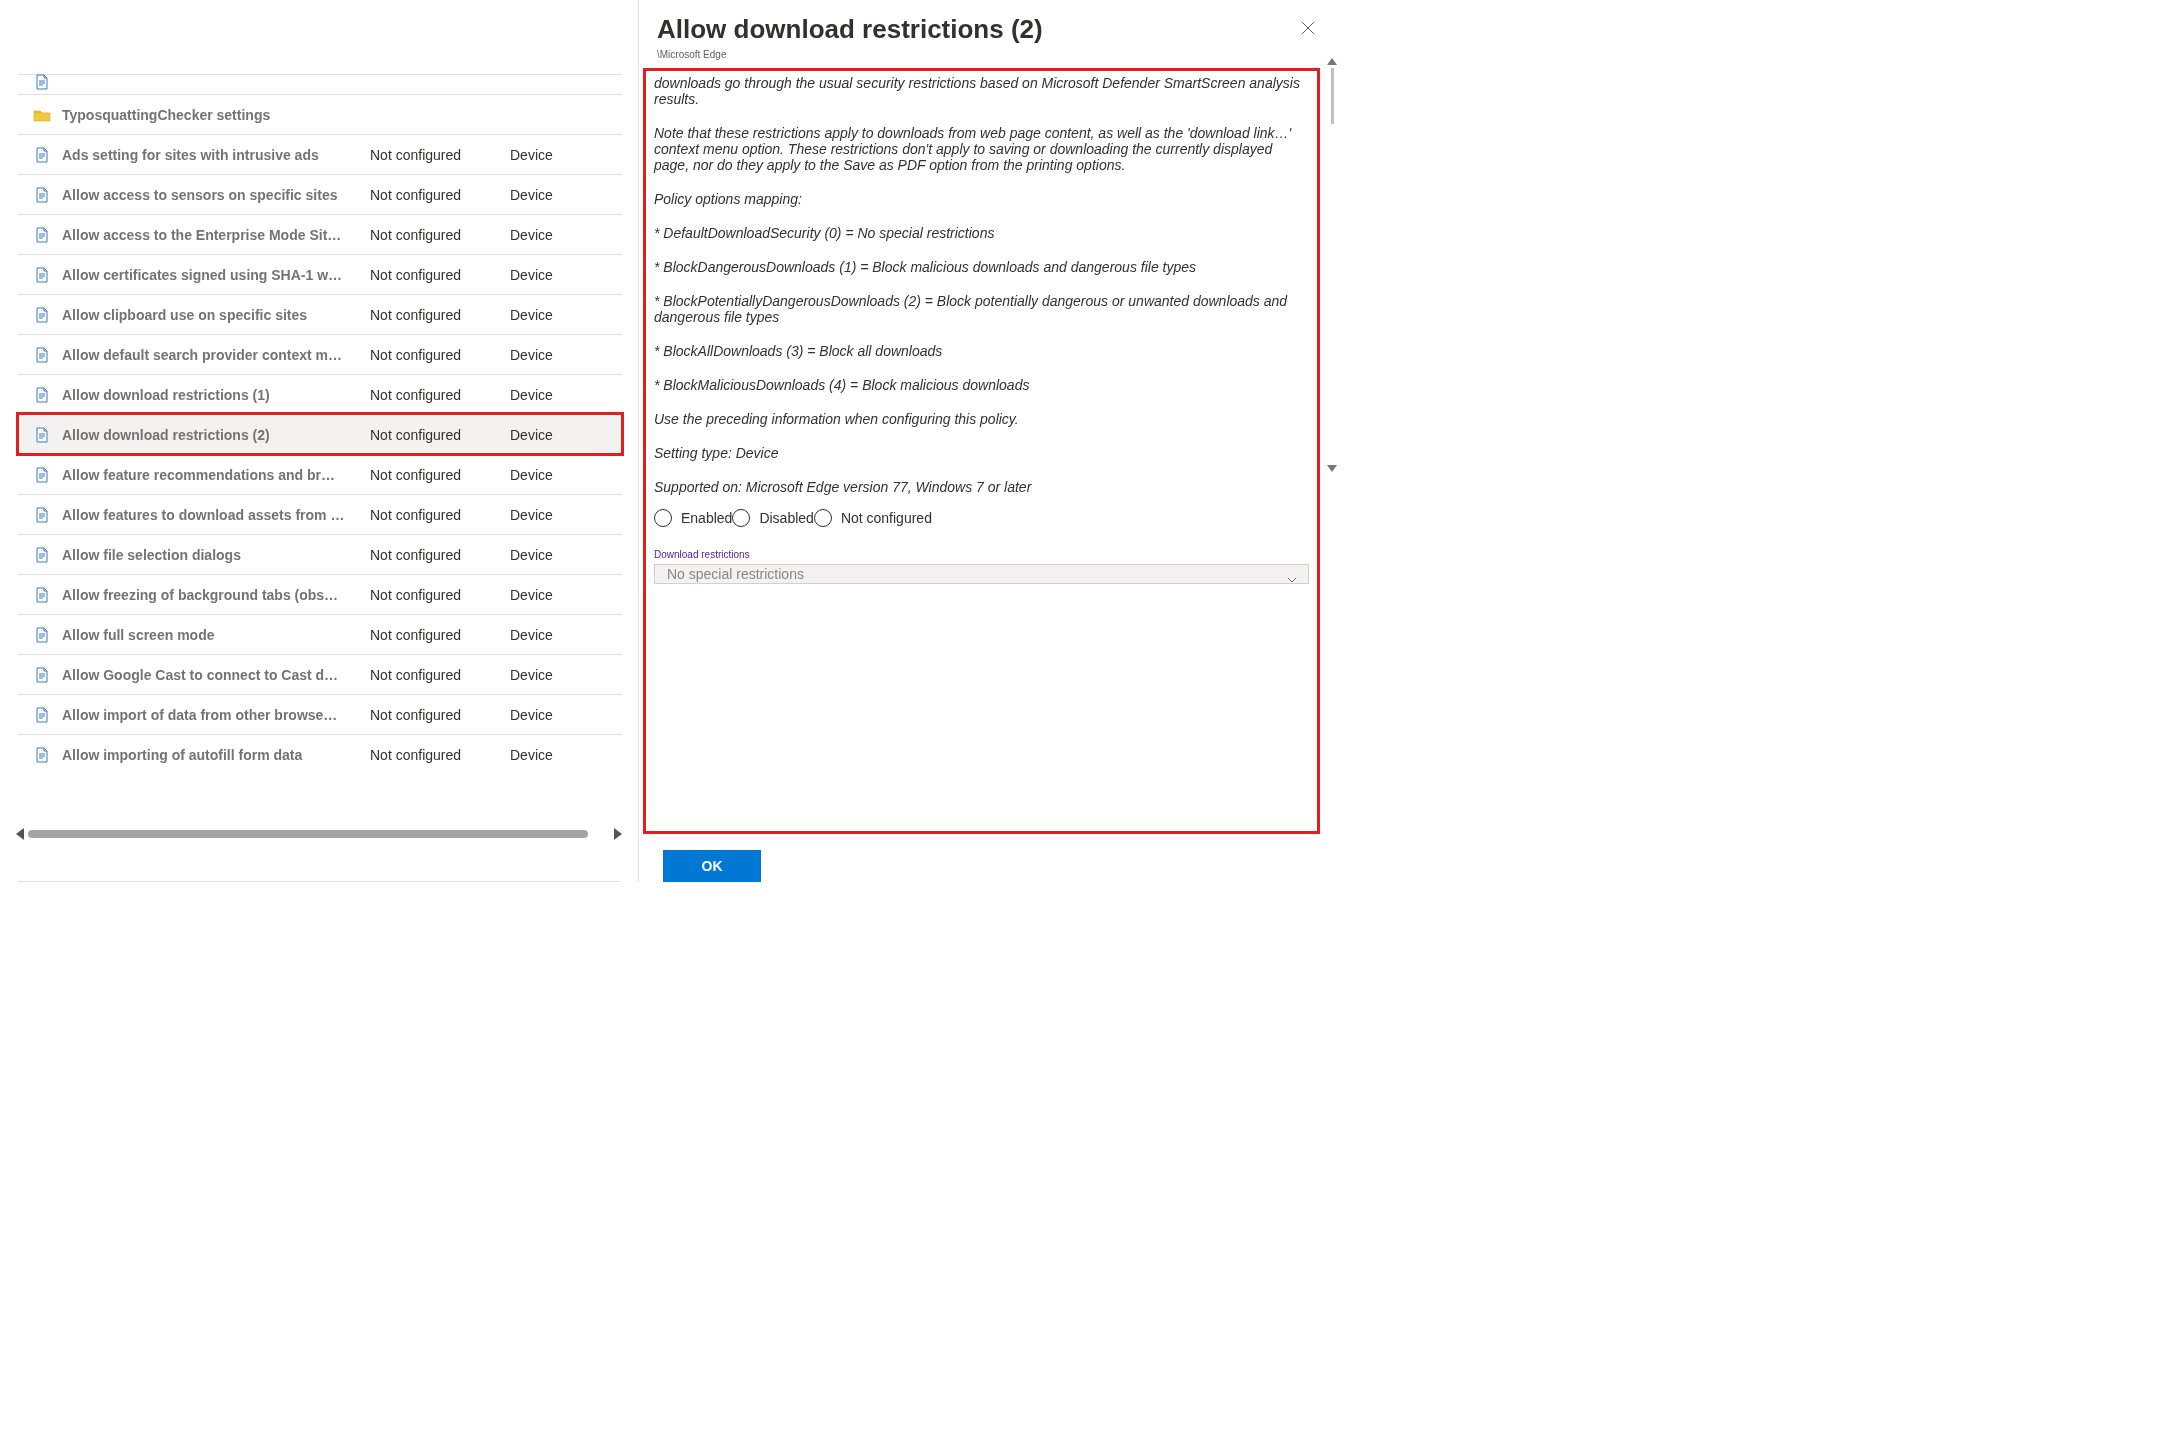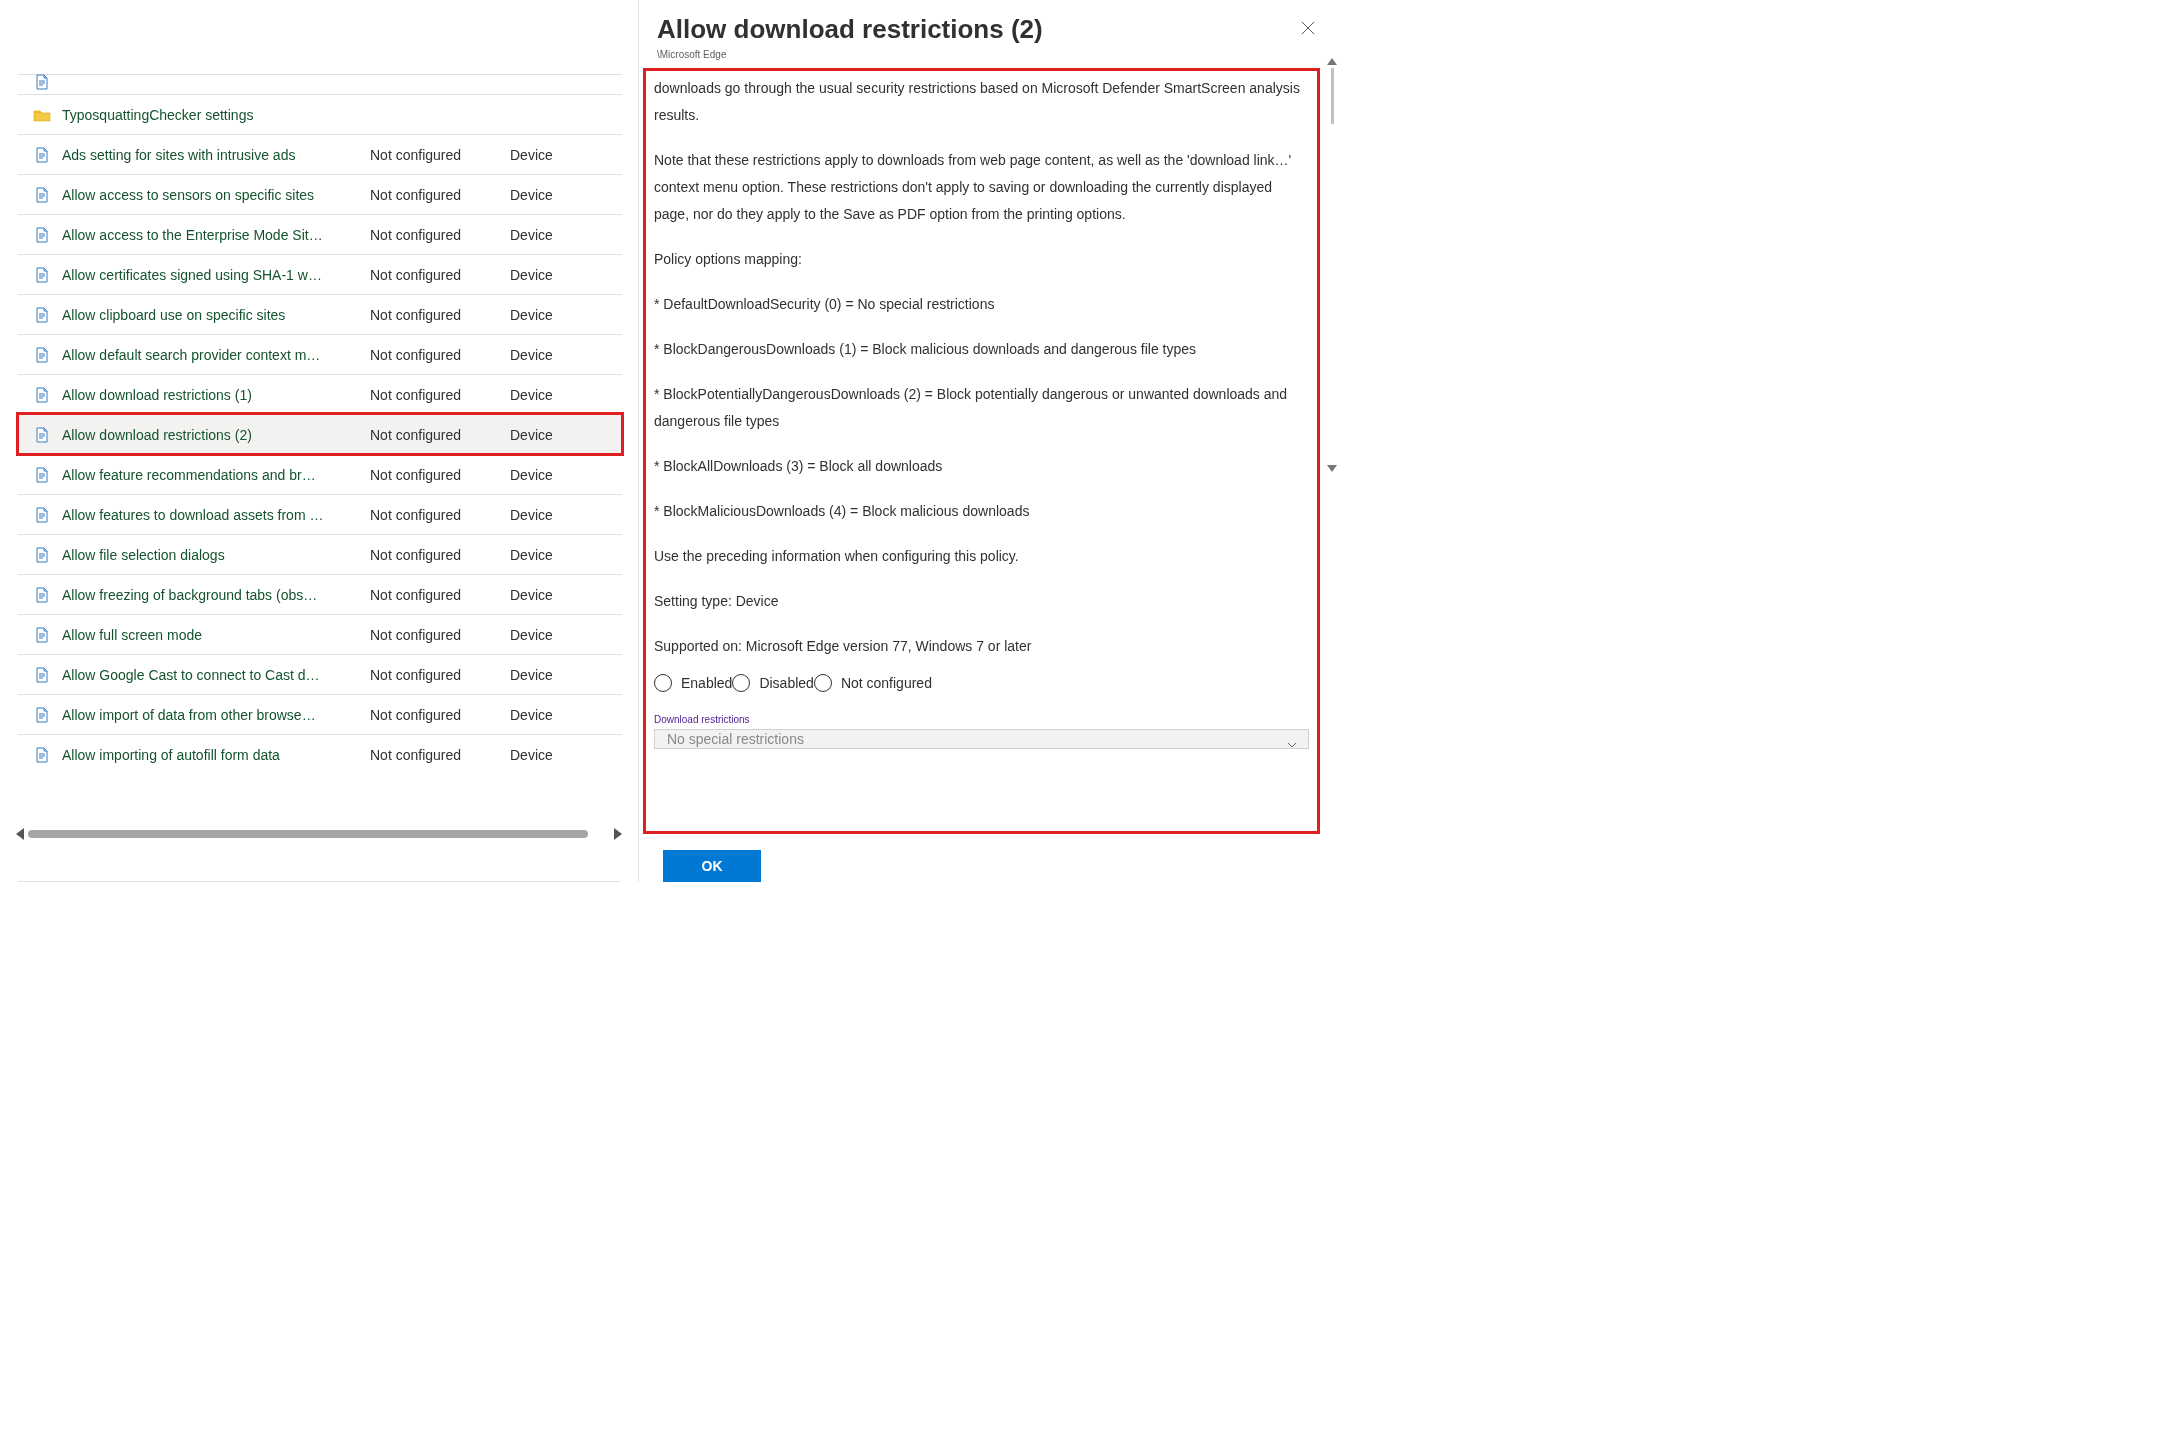--- a/index.html
+++ b/index.html
@@ -45,22 +45,23 @@
     height: 20px;
     margin-right: 10px;
     flex: 0 0 auto;
     display:flex;align-items:center;justify-content:center;
   }
   .row .name {
     width: 308px;
     white-space: nowrap;
     overflow: hidden;
     text-overflow: ellipsis;
-    color: #14532d;
+    color: #737373;
     font-size: 14px;
+    font-weight: bold;
   }
   .row .state {
     width: 140px;
     font-size: 14px;
     color:#323130;
   }
   .row .scope {
     width: 80px;
     font-size: 14px;
     color:#323130;
@@ -139,21 +140,22 @@
   }
   .blade-body {
     position:absolute;
     top:0;left:4px;right:18px;bottom:0;
     padding: 4px 8px 6px 8px;
     border: 3px solid #e02020;
   }
   .desc {
     color:#323130;
     font-size:14px;
-    line-height:27px;
+    line-height:16px;
+    font-style:italic;
   }
   .desc p { margin: 0 0 18px 0; }
   .desc p.last { margin-bottom: 14px; }
   .radio-row {
     display:flex;
     gap:0;
     align-items:center;
     margin-bottom: 22px;
   }
   .radio {

